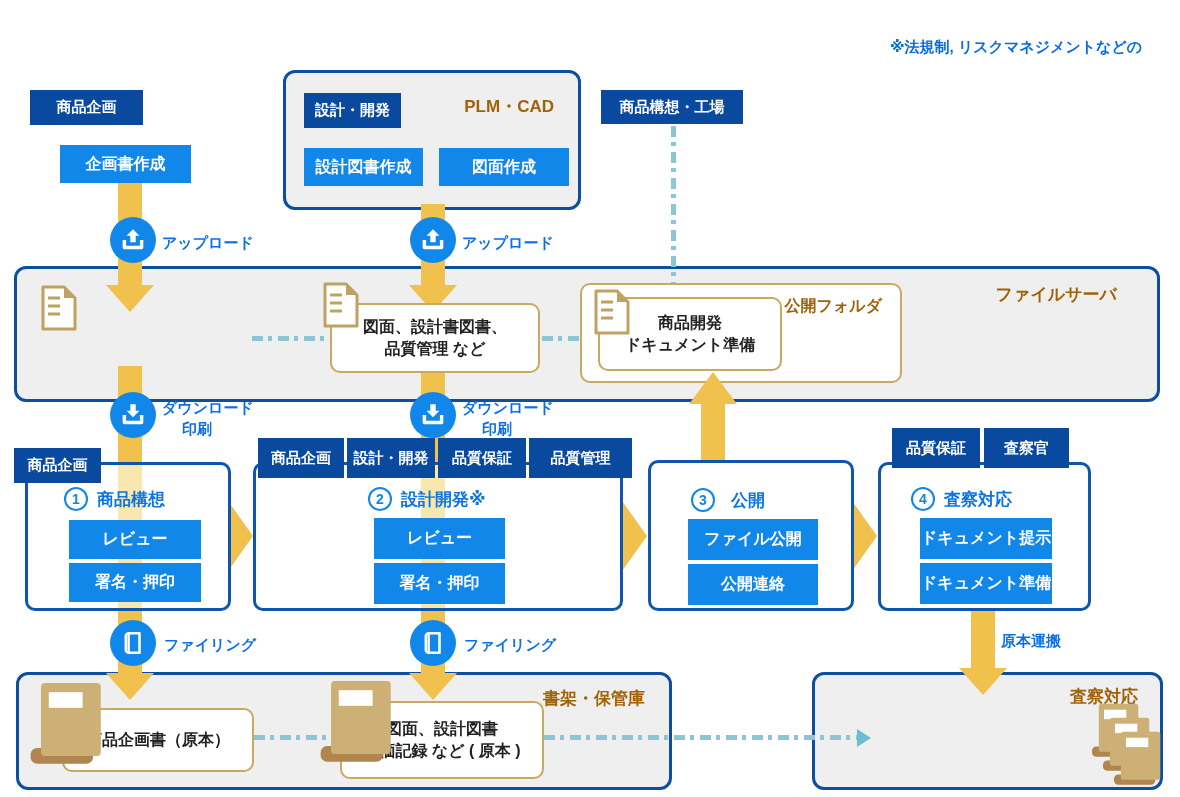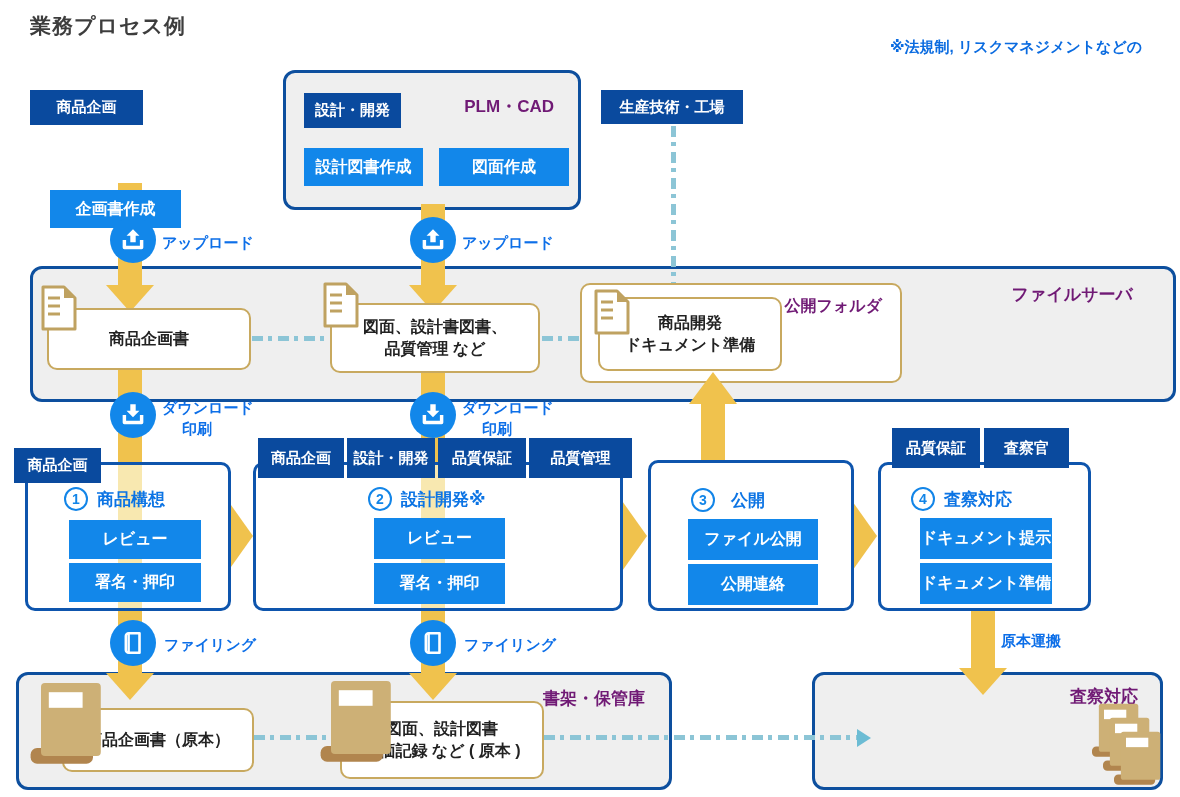--- a/index.html
+++ b/index.html
@@ -7,21 +7,21 @@
           font-family:"Liberation Sans","DejaVu Sans",sans-serif;}
   .abs{position:absolute;}
   .page-title{font-size:21px;font-weight:bold;color:#3d3d3d;letter-spacing:1px;}
   .note{color:#0a6be0;font-weight:bold;font-size:15px;line-height:1.4;}
   .note .l2{display:block;text-align:center;}
   .badge{background:#0a4a9e;color:#fff;font-weight:bold;font-size:15px;
          display:flex;align-items:center;justify-content:center;text-align:center;z-index:6;}
   .btn{background:#1287ea;color:#fff;font-weight:bold;font-size:16px;
        display:flex;align-items:center;justify-content:center;z-index:5;}
   .panel{background:#efefef;border:3px solid #0d4f9e;border-radius:12px;z-index:1;}
-  .panel-title{font-size:17px;font-weight:bold;color:#701a75;}
+  .panel-title{font-size:17px;font-weight:bold;color:#a16207;}
   .tanbox{background:#fff;border:2px solid #c8a95f;border-radius:10px;
           display:flex;flex-direction:column;align-items:center;justify-content:center;
           text-align:center;font-weight:bold;color:#222;font-size:16px;line-height:1.35;z-index:4;}
   .procbox{background:#fff;border:3px solid #0e55ad;border-radius:10px;z-index:4;}
   .pale-strip{position:absolute;top:0;height:100%;width:24px;background:#f8e8b0;z-index:0;}
   .step-title{position:absolute;display:flex;align-items:center;gap:9px;z-index:2;
               color:#0c74e4;font-weight:bold;font-size:17px;}
   .numcirc{width:24px;height:24px;border:2px solid #1285e8;border-radius:50%;background:#fff;
            color:#1285e8;font-size:14px;font-weight:bold;display:flex;align-items:center;justify-content:center;box-sizing:border-box;}
   .vband{background:#f0c24d;width:24px;z-index:3;}
@@ -40,36 +40,35 @@
   .dash-v{width:5px;z-index:2;background:repeating-linear-gradient(180deg,
           #8cc5d6 0 11px,rgba(0,0,0,0) 11px 16px,#8cc5d6 16px 20px,rgba(0,0,0,0) 20px 26px);}
   .dash-arr{width:0;height:0;border-top:9px solid transparent;border-bottom:9px solid transparent;
             border-left:14px solid #6cbcd4;z-index:2;}
 </style>
 </head>
 <body>
 
 <div id="canvas">
 
-  <div class="abs page-title" style="left:30px;top:12px;">業務プロセス例</div>
   <div class="abs note" style="left:890px;top:36px;width:278px;">
     <span>※法規制, リスクマネジメントなどの</span>
   </div>
 
   <div class="abs badge" style="left:30px;top:90px;width:113px;height:35px;">商品企画</div>
-  <div class="abs btn" style="left:50px;top:145px;width:131px;height:38px;margin-top:45px;">企画書作成</div>
+  <div class="abs btn" style="left:60px;top:145px;width:131px;height:38px;">企画書作成</div>
 
   <div class="abs panel" style="left:283px;top:70px;width:292px;height:134px;">
     <div class="abs badge" style="left:18px;top:20px;width:97px;height:35px;">設計・開発</div>
     <div class="abs panel-title" style="right:24px;top:22px;">PLM・CAD</div>
     <div class="abs btn" style="left:153px;top:75px;width:130px;height:38px;">図面作成</div>
     <div class="abs btn" style="left:18px;top:75px;width:119px;height:38px;">設計図書作成</div>
   </div>
 
-  <div class="abs badge" style="left:601px;top:90px;width:142px;height:34px;">生産技術・工場</div>
+  <div class="abs badge" style="left:601px;top:90px;width:142px;height:34px;">商品構想・工場</div>
   <div class="abs dash-v" style="left:671px;top:126px;height:162px;"></div>
 
   <div class="abs vband" style="left:118px;top:183px;height:103px;"></div>
   <div class="abs arr-down" style="left:106px;top:285px;"></div>
   <div class="abs vband" style="left:421px;top:204px;height:82px;"></div>
   <div class="abs arr-down" style="left:409px;top:285px;"></div>
 
   <div class="abs circle-icon" style="left:110px;top:217px;">
     <svg viewBox="0 0 26 26" width="28" height="28">
         <polygon points="13,3 19,9 15.5,9 15.5,15 10.5,15 10.5,9 7,9" fill="#fff"></polygon>
@@ -78,25 +77,22 @@
   </div>
   <div class="abs flow-label" style="left:162px;top:232px;">アップロード</div>
   <div class="abs circle-icon" style="left:410px;top:217px;">
     <svg viewBox="0 0 26 26" width="28" height="28">
         <polygon points="13,3 19,9 15.5,9 15.5,15 10.5,15 10.5,9 7,9" fill="#fff"></polygon>
         <path d="M5 13 v7 h16 v-7" fill="none" stroke="#fff" stroke-width="3.2" stroke-linejoin="round"></path>
       </svg>
   </div>
   <div class="abs flow-label" style="left:462px;top:232px;">アップロード</div>
 
-  <div class="abs panel" style="left:30px;top:266px;width:1140px;height:130px;">
+  <div class="abs panel" style="left:14px;top:266px;width:1140px;height:130px;">
     <div class="abs panel-title" style="right:40px;top:14px;">ファイルサーバ</div>
-  </div>
-  <div class="abs tanbox" style="left:47px;top:308px;width:200px;height:58px;">
-    <span>商品企画書</span>
   </div>
   <div class="abs tanbox" style="left:330px;top:303px;width:206px;height:66px;">
     <span>図面、設計書図書、</span>
     <span>品質管理 など</span>
   </div>
   <div class="abs tanbox" style="left:580px;top:283px;width:318px;height:96px;z-index:3;">
     <div class="abs panel-title" style="right:18px;top:10px;font-size:16px;">公開フォルダ</div>
   </div>
   <div class="abs tanbox" style="left:598px;top:297px;width:180px;height:70px;">
     <span>商品開発</span>

